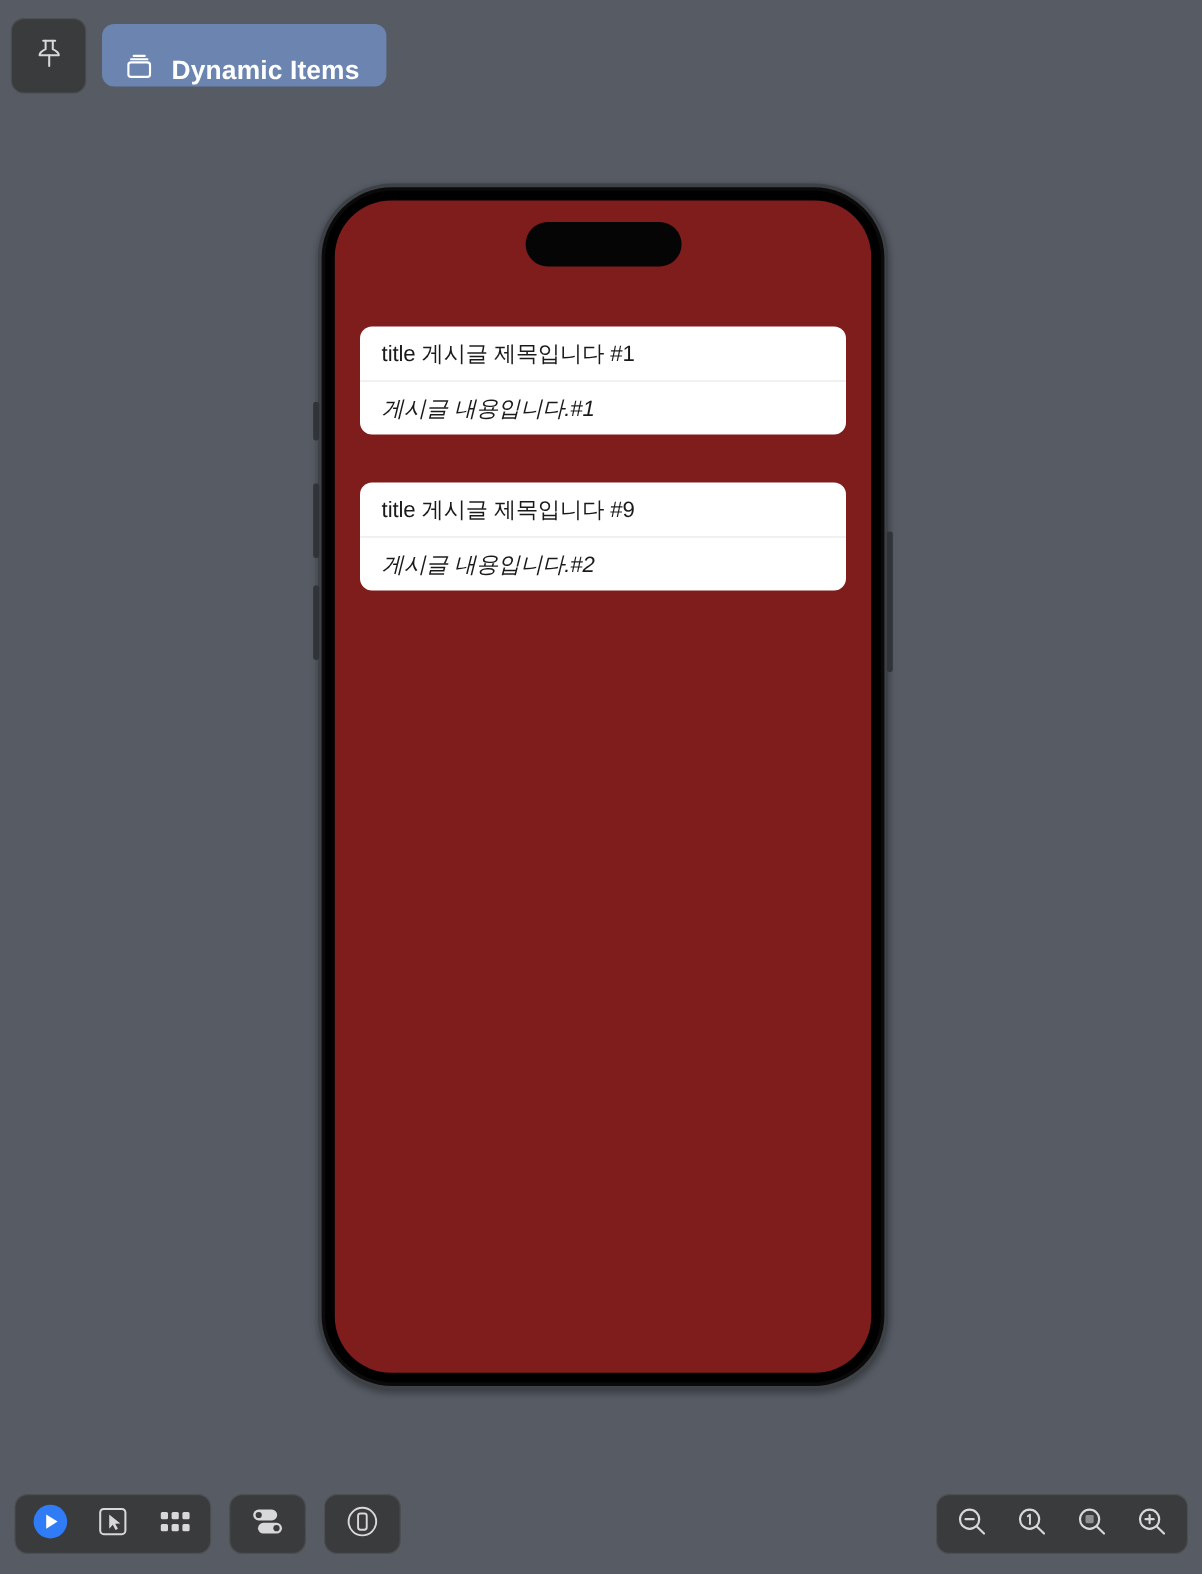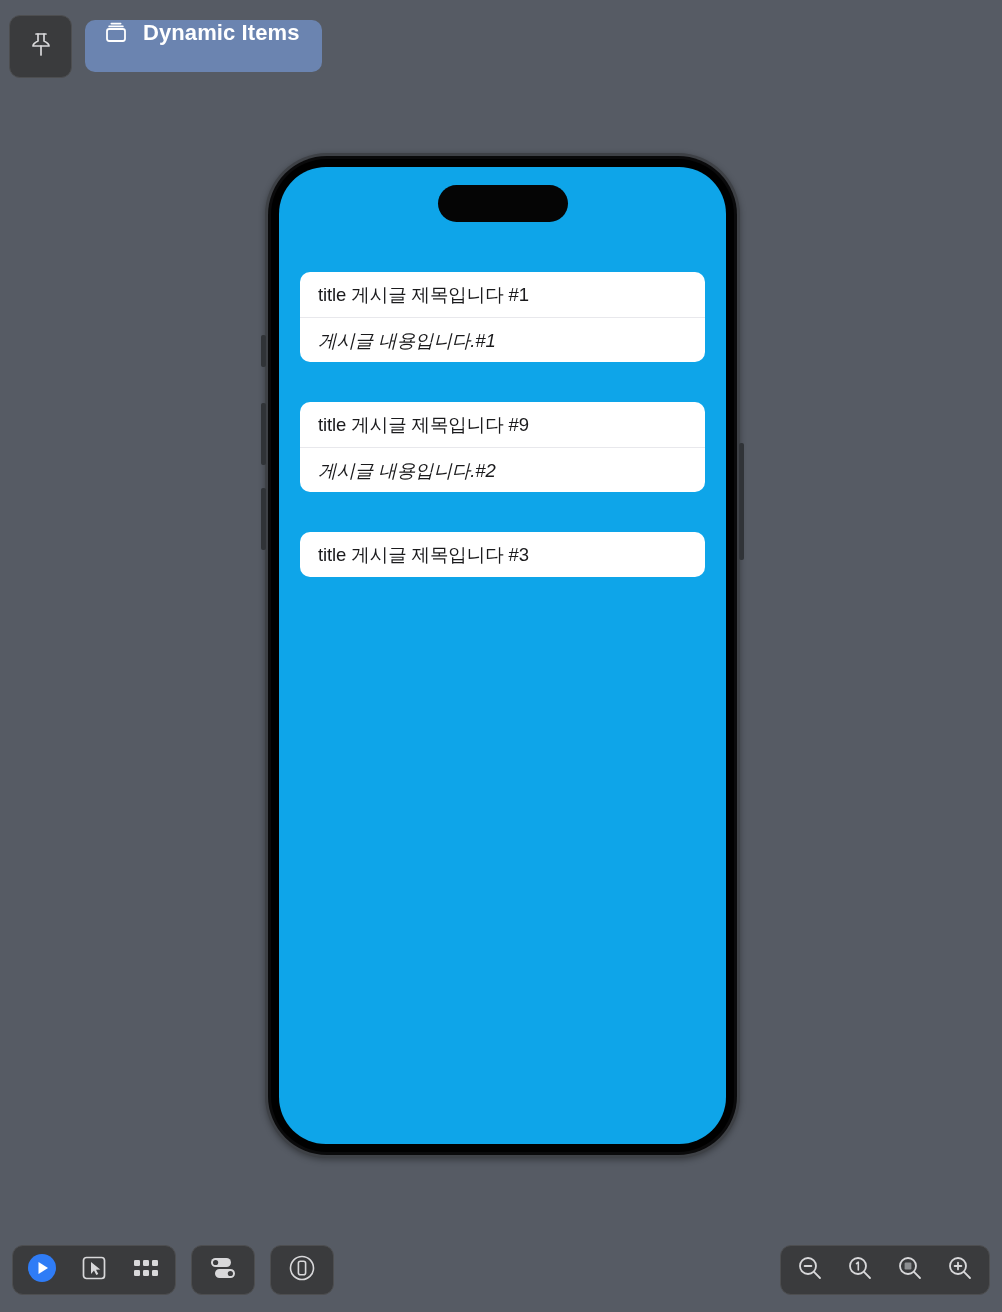--- a/index.html
+++ b/index.html
@@ -40,21 +40,21 @@
     display: flex;
     align-items: center;
     justify-content: center;
   }
 
   .tab-pill {
     height: 52px;
     border-radius: 10px;
     background: #6b84b0;
     display: flex;
-    align-items: flex-start;
+    align-items: flex-end;
     gap: 14px;
     padding: 0 22px 0 18px;
   }
 
   .tab-pill .tab-label {
     color: #ffffff;
     font-size: 22px;
     font-weight: bold;
     letter-spacing: 0.1px;
     white-space: nowrap;
@@ -92,21 +92,21 @@
     border-radius: 56px;
     background: #000000;
   }
 
   .phone-screen {
     position: absolute;
     left: 14px; top: 14px;
     width: 447px;
     height: 977px;
     border-radius: 47px;
-    background: #0ea5e9;
+    background: #7f1d1d;
     overflow: hidden;
   }
 
   .dynamic-island {
     position: absolute;
     left: 50%;
     transform: translateX(-50%);
     top: 18px;
     width: 130px;
     height: 37px;
@@ -267,23 +267,20 @@
         <div class="card">
           <div class="card-row title-row">
             <span class="row-text">title 게시글 제목입니다 #9</span>
           </div>
           <div class="card-row body-row">
             <span class="row-text">게시글 내용입니다.#2</span>
           </div>
         </div>
 
         <div class="card">
-          <div class="card-row title-row">
-            <span class="row-text">title 게시글 제목입니다 #3</span>
-          </div>
         </div>
 
       </div>
     </div>
   </div>
 
   <div class="bottom-left">
 
     <div class="tool-group">
 

